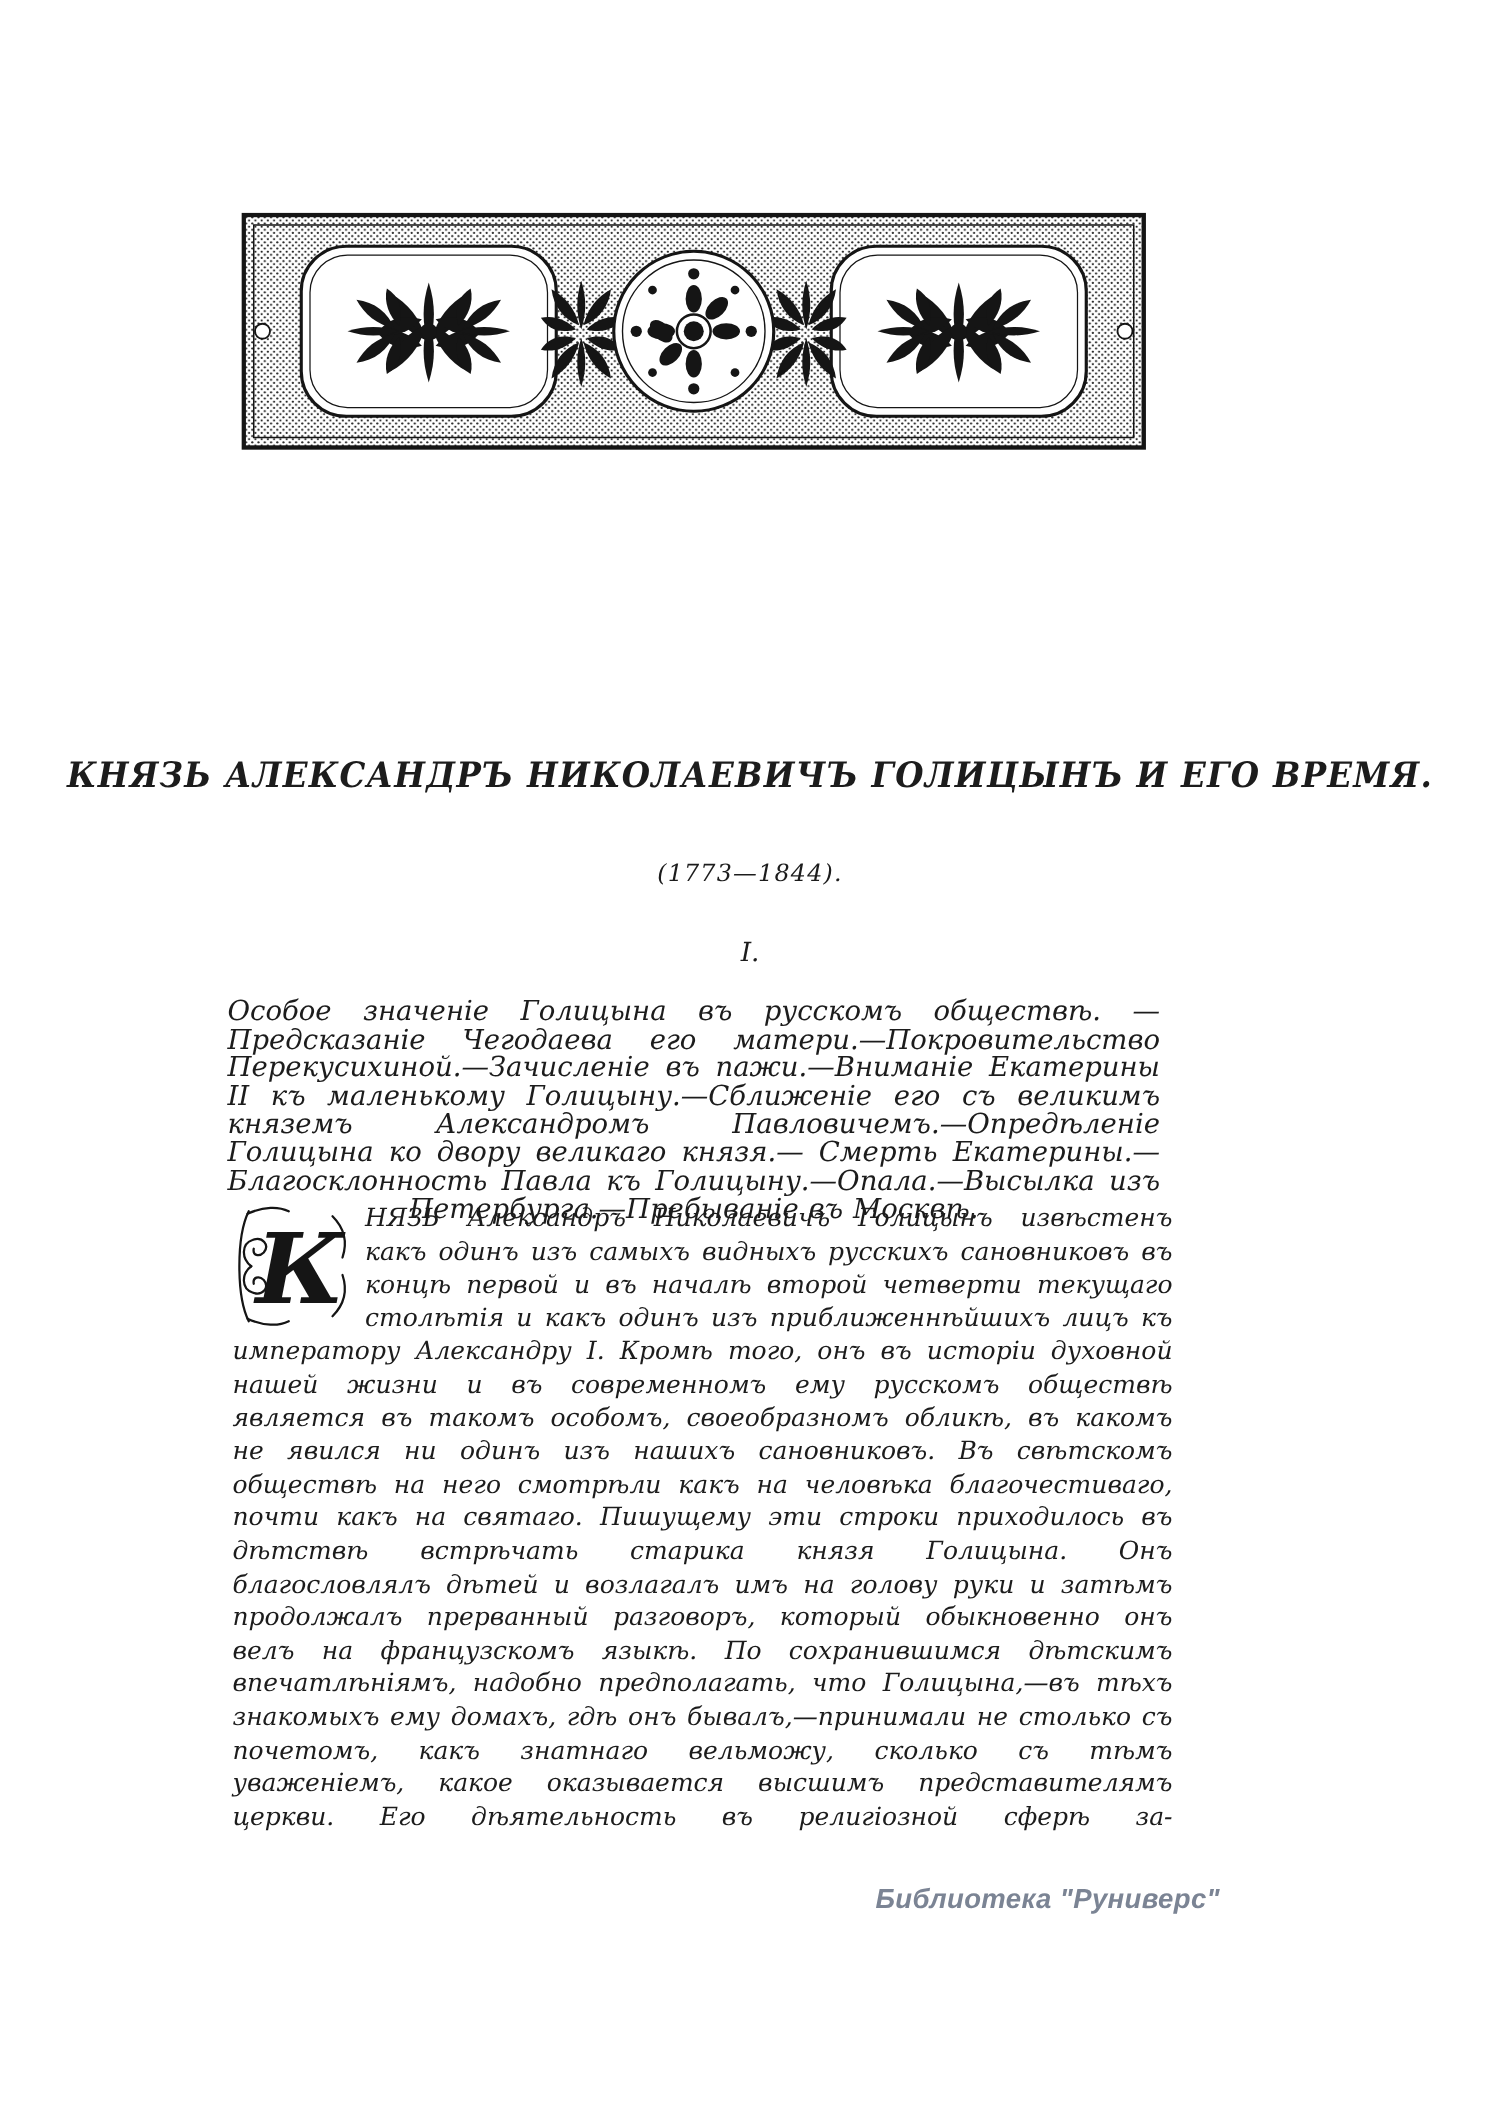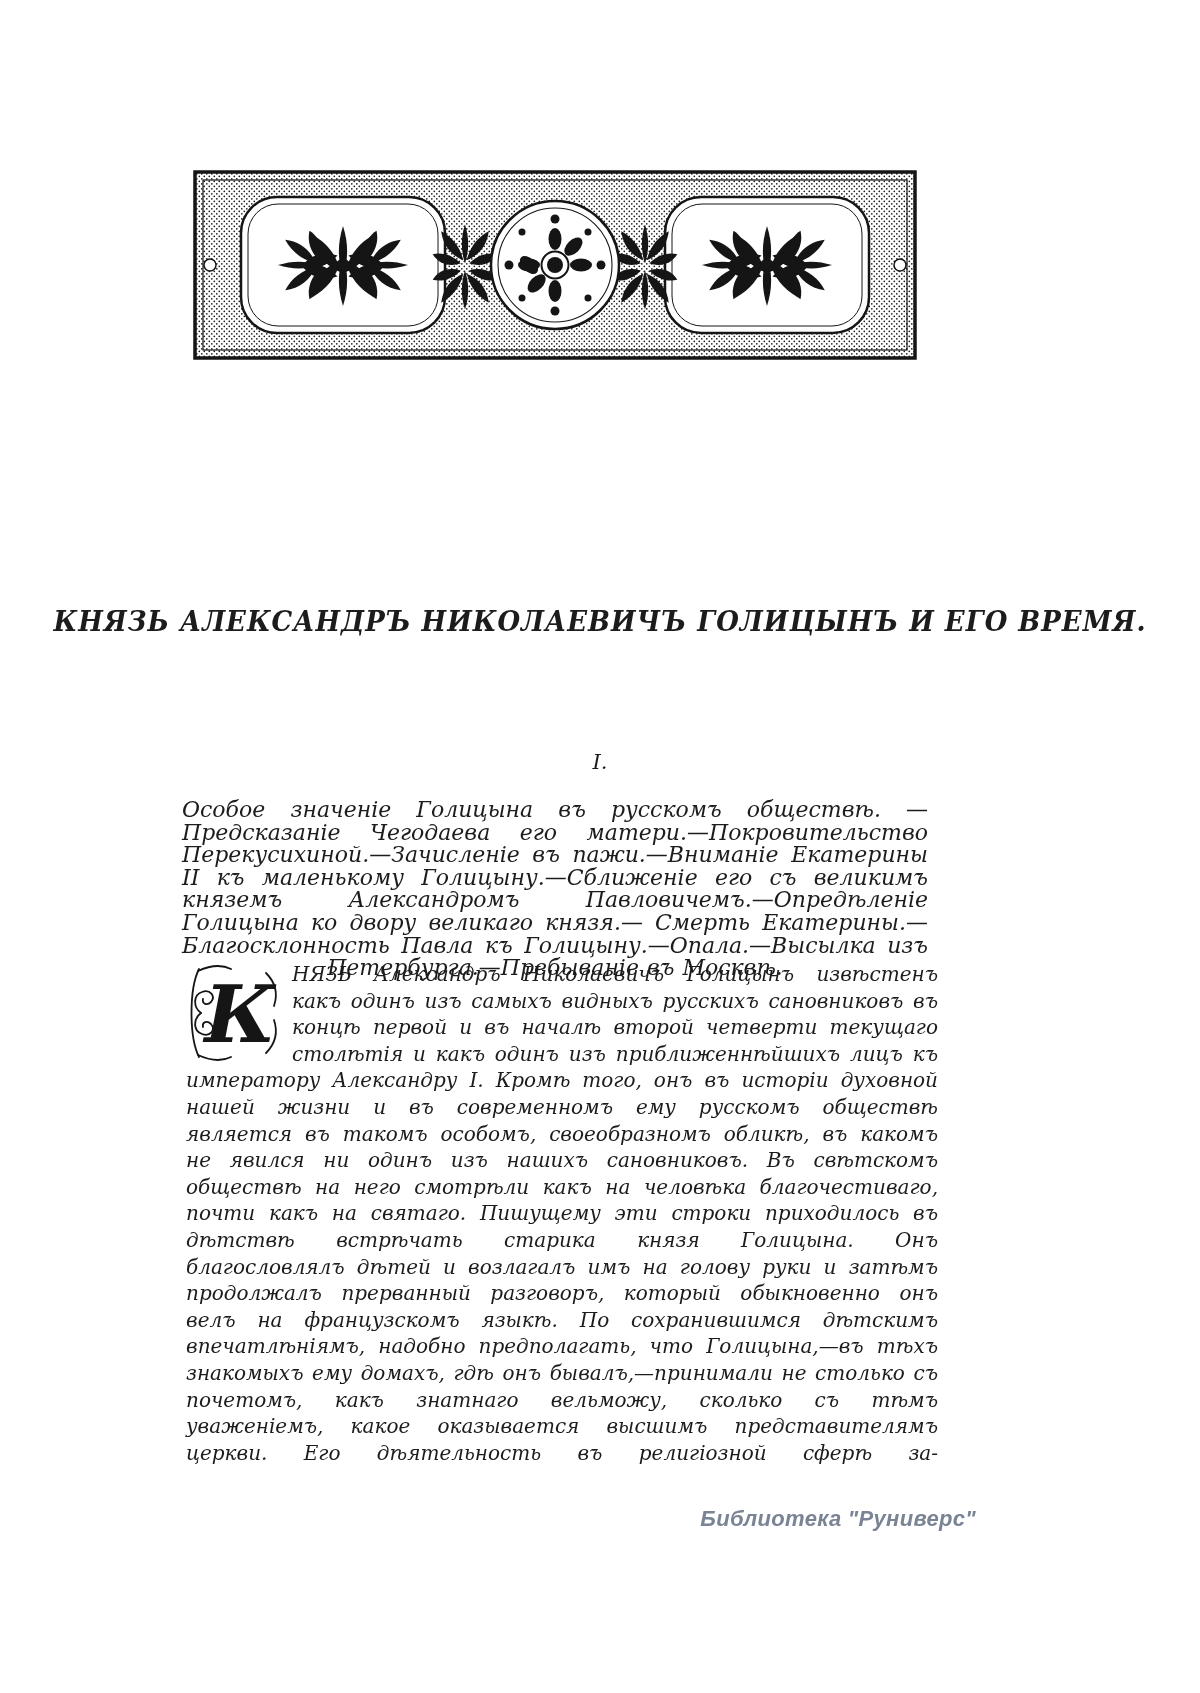--- a/index.html
+++ b/index.html
@@ -151,20 +151,21 @@
         <circle cx="-33" cy="-33" r="3.5"></circle>
         <circle cx="33" cy="-33" r="3.5"></circle>
         <circle cx="-33" cy="33" r="3.5"></circle>
         <circle cx="33" cy="33" r="3.5"></circle>
       </g>
     </g>
   </svg>
 
   <h1 class="title" style="margin:0;">КНЯЗЬ АЛЕКСАНДРЪ НИКОЛАЕВИЧЪ ГОЛИЦЫНЪ И ЕГО ВРЕМЯ.</h1>
 
+  <div class="dates">(1773—1844).</div>
 
   <div class="section-number">I.</div>
 
   <p class="abstract">Особое значеніе Голицына въ русскомъ обществѣ. — Предсказаніе Чегодаева его матери.—Покровительство Перекусихиной.—Зачисленіе въ пажи.—Вниманіе Екатерины II къ маленькому Голицыну.—Сближеніе его съ великимъ княземъ Александромъ Павловичемъ.—Опредѣленіе Голицына ко двору великаго князя.— Смерть Екатерины.—Благосклонность Павла къ Голицыну.—Опала.—Высылка изъ Петербурга.—Пребываніе въ Москвѣ.</p>
 
   <p class="body-text">
     <span class="dropcap">
       <svg width="96" height="100" viewBox="0 0 96 100" xmlns="http://www.w3.org/2000/svg">
         <g fill="none" stroke="#151515" stroke-width="1.8" stroke-linecap="round">
           <path d="M13,6 C3,26 3,74 13,94"></path>

